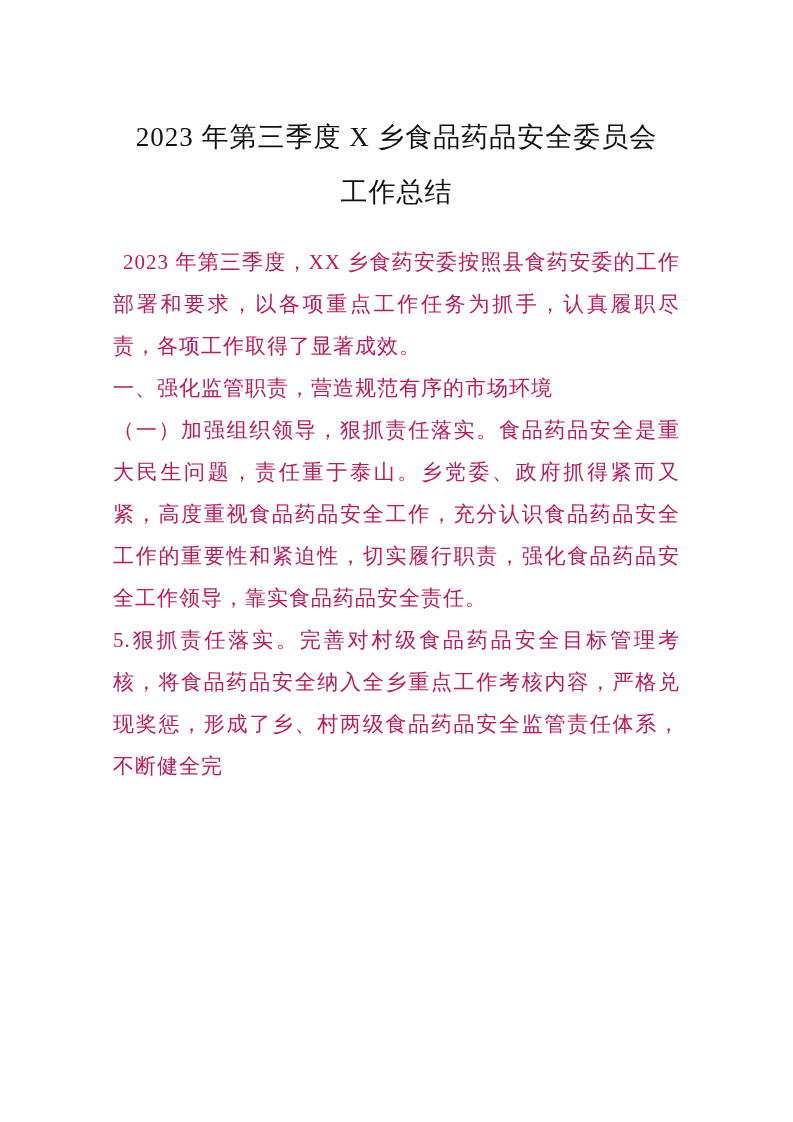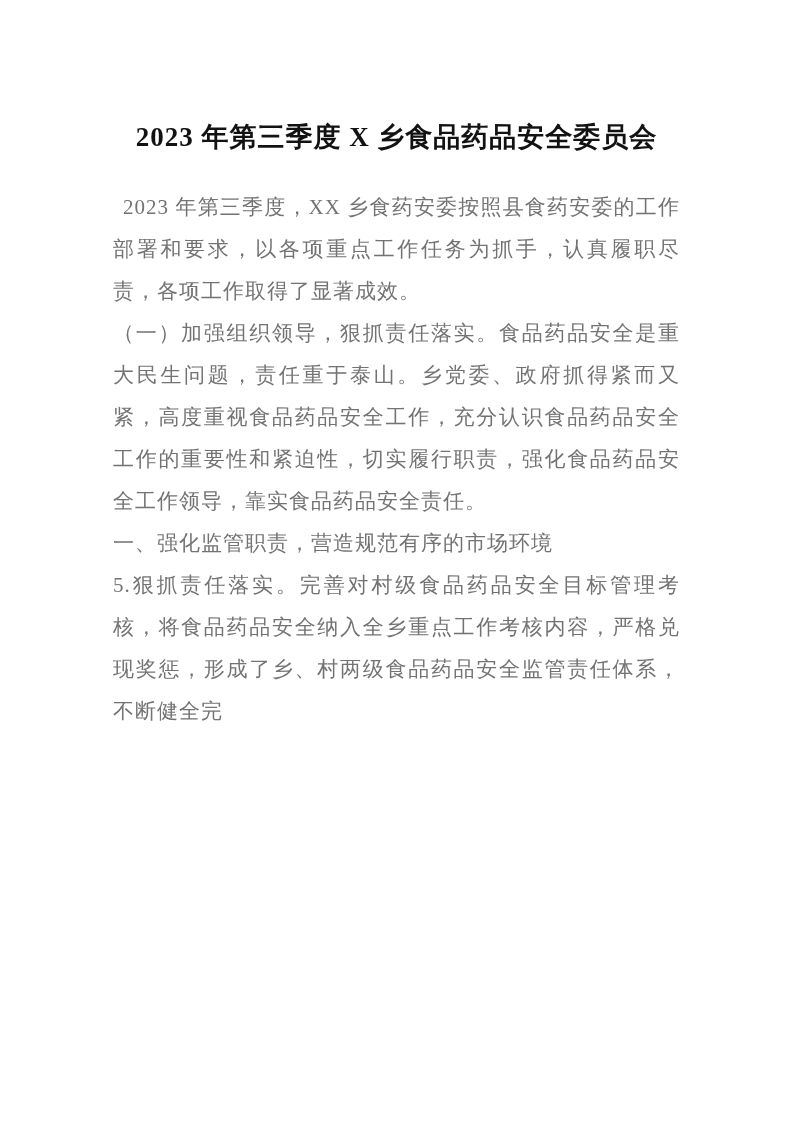--- a/index.html
+++ b/index.html
@@ -10,47 +10,48 @@
   }
   .page {
     position: relative;
     width: 793px; height: 1122px;
     background: #ffffff;
     padding: 110px 113px 0 113px;
     overflow: hidden;
   }
   .doc-title {
     font-family: "Liberation Serif", serif;
-    font-weight: 700;
+    font-weight: 400;
     font-size: 27px;
     line-height: 55px;
     letter-spacing: 1px;
     text-align: center;
     color: #121212;
     margin-bottom: 21px;
   }
   .doc-title .title-line { display: block; }
   .content p.para {
     font-family: "Liberation Serif", serif;
     font-weight: 400;
     font-size: 21px;
     line-height: 42px;
     letter-spacing: 1px;
-    color: #737373;
+    color: #be185d;
     text-align: justify;
     text-justify: inter-ideograph;
   }
   .content p.para.p-first { text-indent: 10px; }
 </style>
 </head>
 <body>
 
 <div class="page">
   <h1 class="doc-title">
     <span class="title-line">2023 年第三季度 X 乡食品药品安全委员会</span>
+    <span class="title-line">工作总结</span>
   </h1>
   <div class="content">
     <p class="para p-first">2023 年第三季度，XX 乡食药安委按照县食药安委的工作部署和要求，以各项重点工作任务为抓手，认真履职尽责，各项工作取得了显著成效。</p>
+    <p class="para">一、强化监管职责，营造规范有序的市场环境</p>
     <p class="para">（一）加强组织领导，狠抓责任落实。食品药品安全是重大民生问题，责任重于泰山。乡党委、政府抓得紧而又紧，高度重视食品药品安全工作，充分认识食品药品安全工作的重要性和紧迫性，切实履行职责，强化食品药品安全工作领导，靠实食品药品安全责任。</p>
-    <p class="para">一、强化监管职责，营造规范有序的市场环境</p>
     <p class="para">5.狠抓责任落实。完善对村级食品药品安全目标管理考核，将食品药品安全纳入全乡重点工作考核内容，严格兑现奖惩，形成了乡、村两级食品药品安全监管责任体系，不断健全完</p>
   </div>
 </div>
 
 </body></html>

